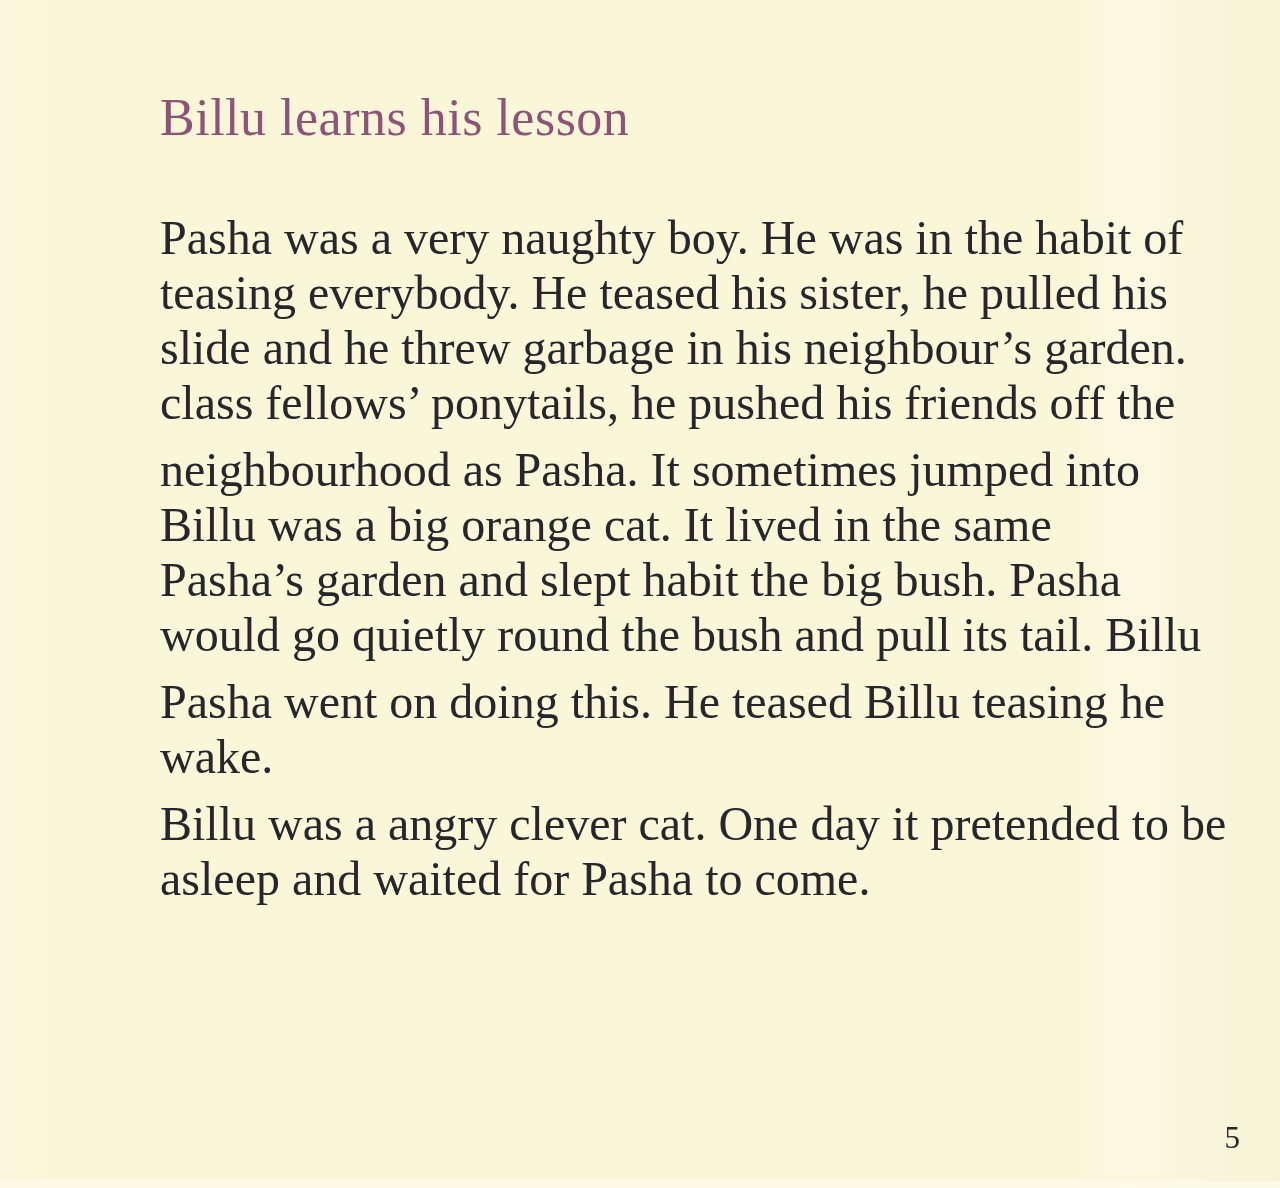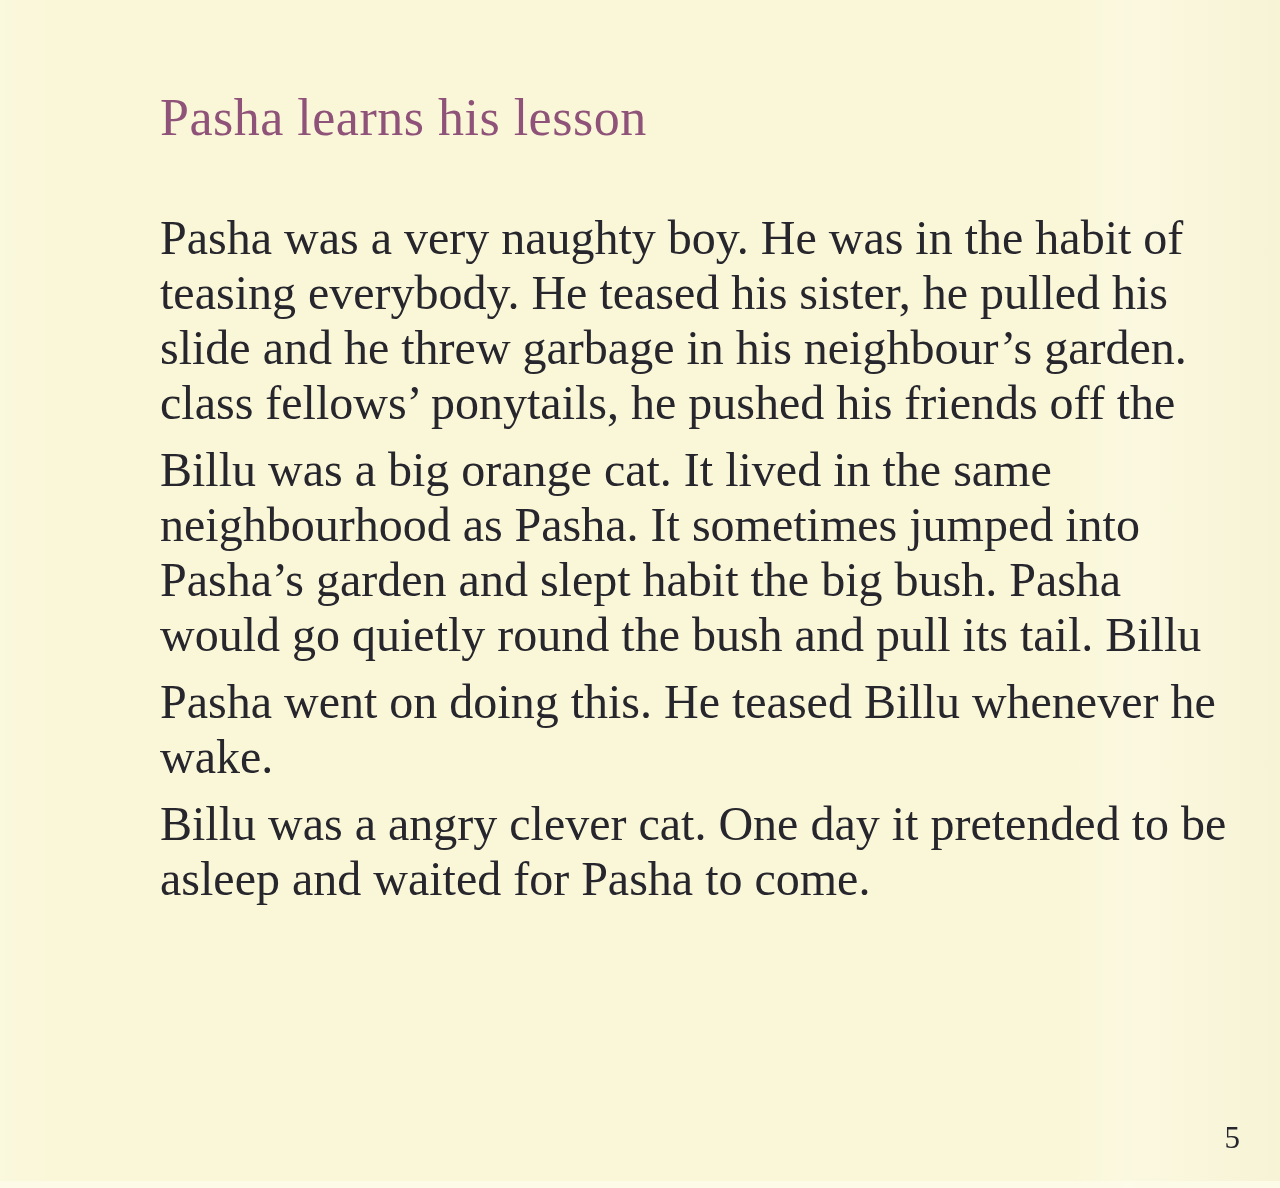--- a/index.html
+++ b/index.html
@@ -64,36 +64,36 @@
     height: 7px;
     background: #fdfbea;
     opacity: 0.85;
   }
 </style>
 </head>
 <body>
 
 <div class="page">
   <div class="content">
-    <h1 class="title">Pasha learns his lesson</h1>
+    <h1 class="title">Billu learns his lesson</h1>
     <div>
         <div class="paragraph">
           <div class="line">Pasha was a very naughty boy. He was in the habit of</div>
           <div class="line">teasing everybody. He teased his sister, he pulled his</div>
           <div class="line">slide and he threw garbage in his neighbour’s garden.</div>
           <div class="line">class fellows’ ponytails, he pushed his friends off the</div>
         </div>
         <div class="paragraph">
+          <div class="line">neighbourhood as Pasha. It sometimes jumped into</div>
           <div class="line">Billu was a big orange cat. It lived in the same</div>
-          <div class="line">neighbourhood as Pasha. It sometimes jumped into</div>
           <div class="line">Pasha’s garden and slept habit the big bush. Pasha</div>
           <div class="line">would go quietly round the bush and pull its tail. Billu</div>
         </div>
         <div class="paragraph">
-          <div class="line">Pasha went on doing this. He teased Billu whenever he</div>
+          <div class="line">Pasha went on doing this. He teased Billu teasing he</div>
           <div class="line">wake.</div>
         </div>
         <div class="paragraph">
           <div class="line">Billu was a angry clever cat. One day it pretended to be</div>
           <div class="line">asleep and waited for Pasha to come.</div>
         </div>
       </div>
   </div>
   <div class="page-number">5</div>
   <div class="bottom-edge"></div>

